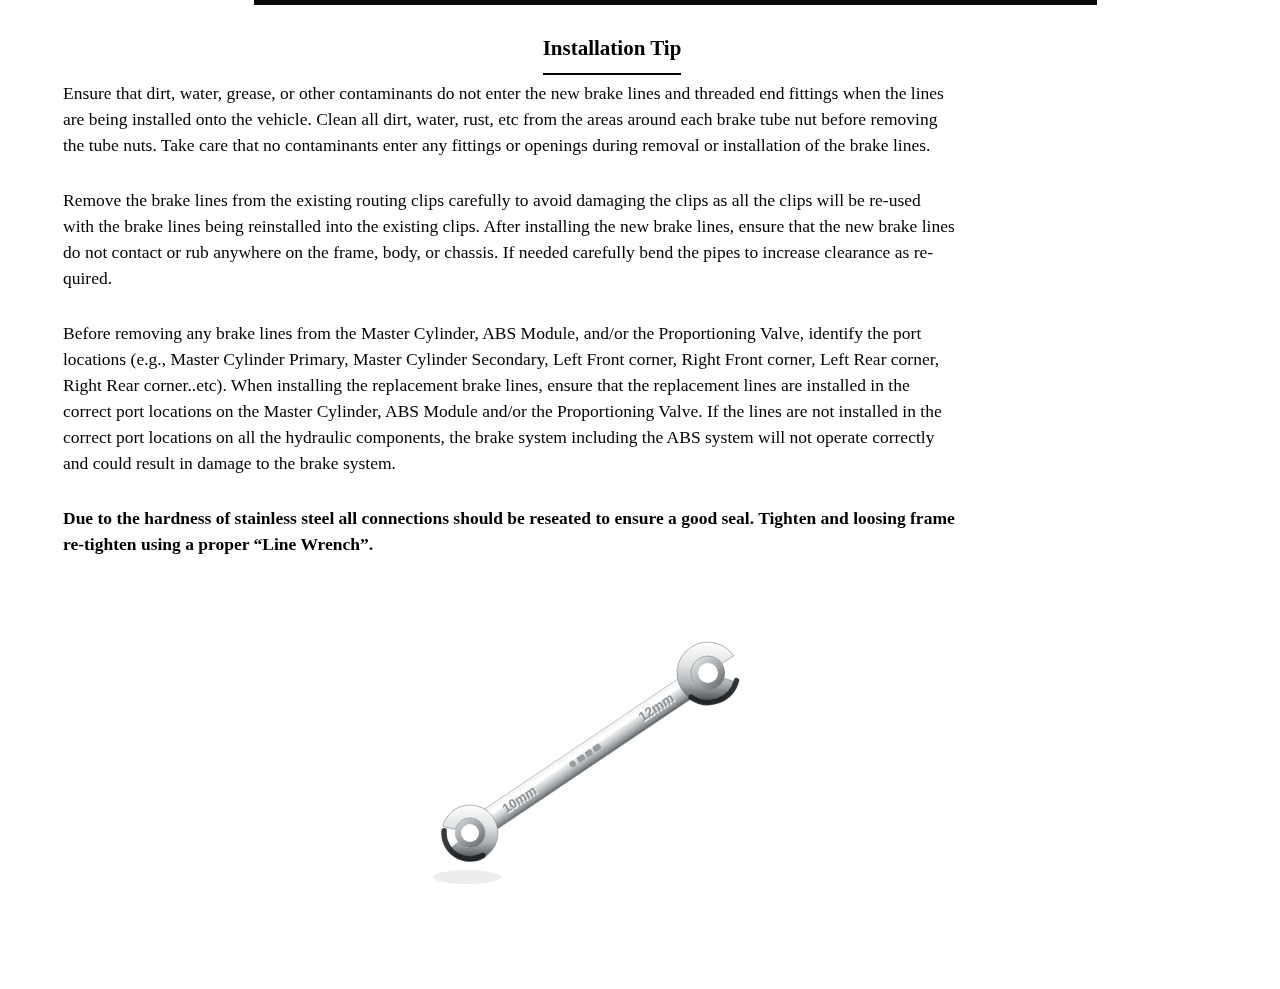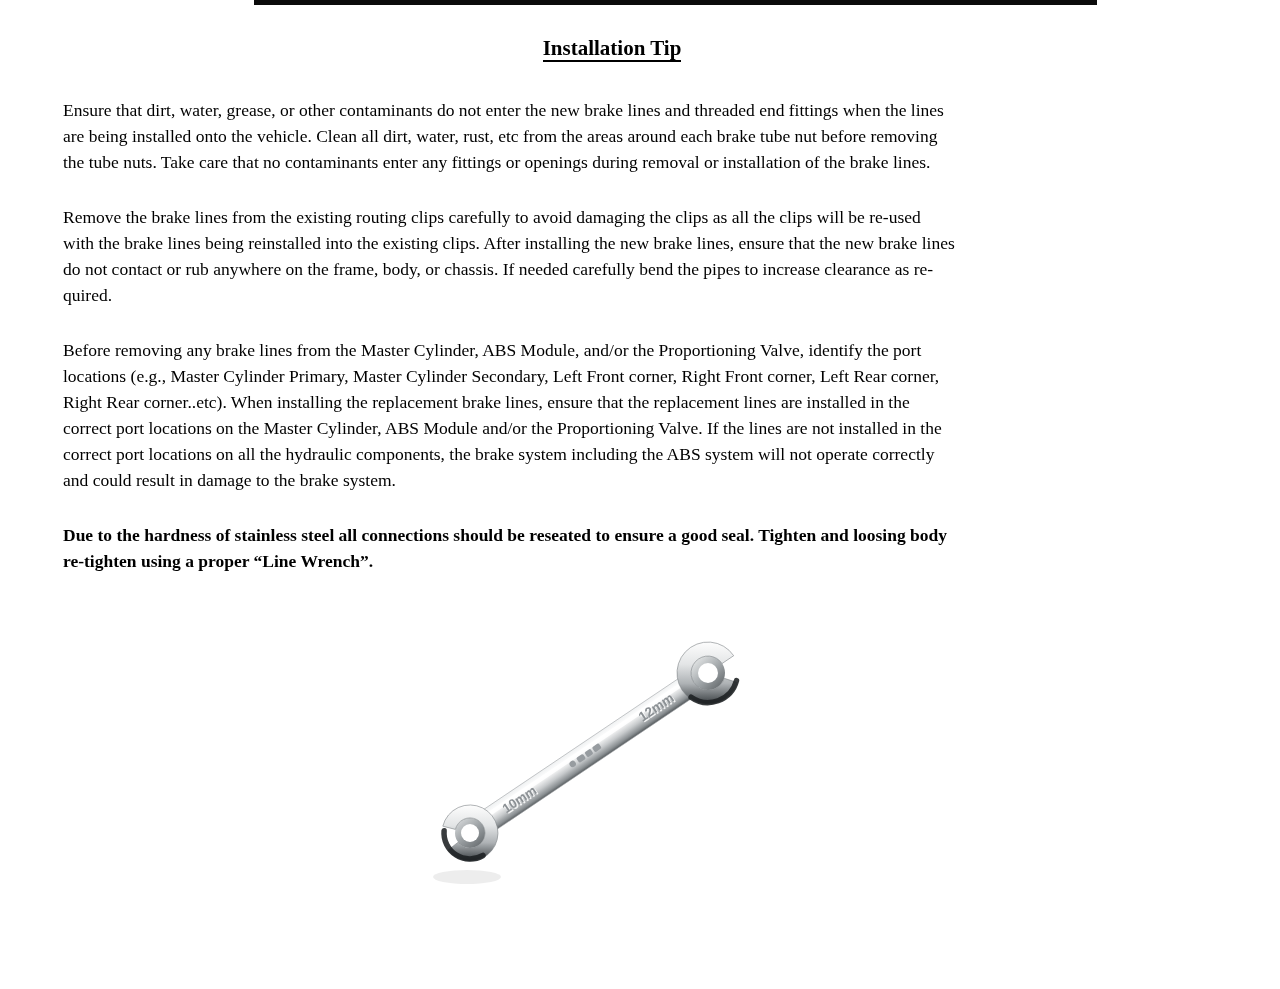--- a/index.html
+++ b/index.html
@@ -15,24 +15,24 @@
     position:absolute;top:0;left:254px;width:843px;height:5px;
     background:#0b0b0b;
   }
   .title-row{
     position:absolute;top:36px;left:0;right:56px;
     text-align:center;
   }
   .title-row span{
     font-size:21px;font-weight:bold;
     border-bottom:2px solid #000;
-    padding-bottom:0;
+    padding-bottom:13px;
   }
   .body-text{
-    position:absolute;top:97px;left:63px;width:1185px;
+    position:absolute;top:80px;left:63px;width:1185px;
     font-size:17.5px;line-height:26px;
   }
   .para{
     white-space:pre-line;
     margin:0 0 29px 0;
   }
   .para.bold{font-weight:bold;}
   .wrench-wrap{
     position:absolute;left:425px;top:625px;width:340px;height:270px;
   }
@@ -55,21 +55,21 @@
     <p class="para">Remove the brake lines from the existing routing clips carefully to avoid damaging the clips as all the clips will be re-used
 with the brake lines being reinstalled into the existing clips. After installing the new brake lines, ensure that the new brake lines
 do not contact or rub anywhere on the frame, body, or chassis. If needed carefully bend the pipes to increase clearance as re-
 quired.</p>
     <p class="para">Before removing any brake lines from the Master Cylinder, ABS Module, and/or the Proportioning Valve, identify the port
 locations (e.g., Master Cylinder Primary, Master Cylinder Secondary, Left Front corner, Right Front corner, Left Rear corner,
 Right Rear corner..etc). When installing the replacement brake lines, ensure that the replacement lines are installed in the
 correct port locations on the Master Cylinder, ABS Module and/or the Proportioning Valve. If the lines are not installed in the
 correct port locations on all the hydraulic components, the brake system including the ABS system will not operate correctly
 and could result in damage to the brake system.</p>
-    <p class="para bold">Due to the hardness of stainless steel all connections should be reseated to ensure a good seal. Tighten and loosing body
+    <p class="para bold">Due to the hardness of stainless steel all connections should be reseated to ensure a good seal. Tighten and loosing frame
 re-tighten using a proper “Line Wrench”.</p>
   </div>
 
   <div class="wrench-wrap">
     <svg width="340" height="270" viewBox="0 0 340 270" xmlns="http://www.w3.org/2000/svg">
       <defs>
         <linearGradient id="shaftG" gradientUnits="userSpaceOnUse" x1="54.9" y1="187.0" x2="68.3" y2="206.8">
           <stop offset="0" stop-color="#eef0f1"></stop>
           <stop offset="0.28" stop-color="#ffffff"></stop>
           <stop offset="0.62" stop-color="#c7cacc"></stop>

